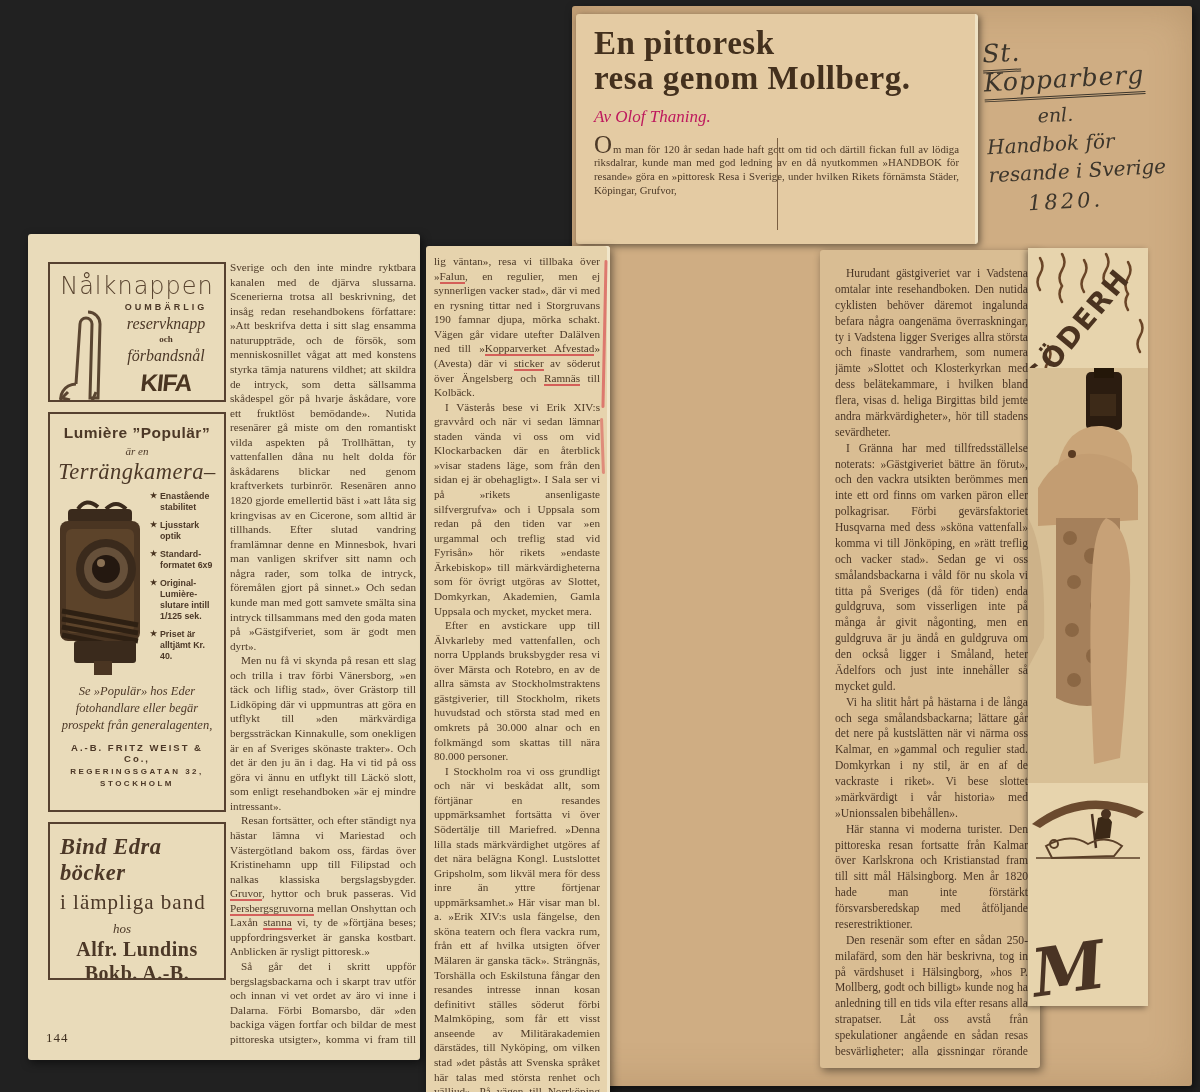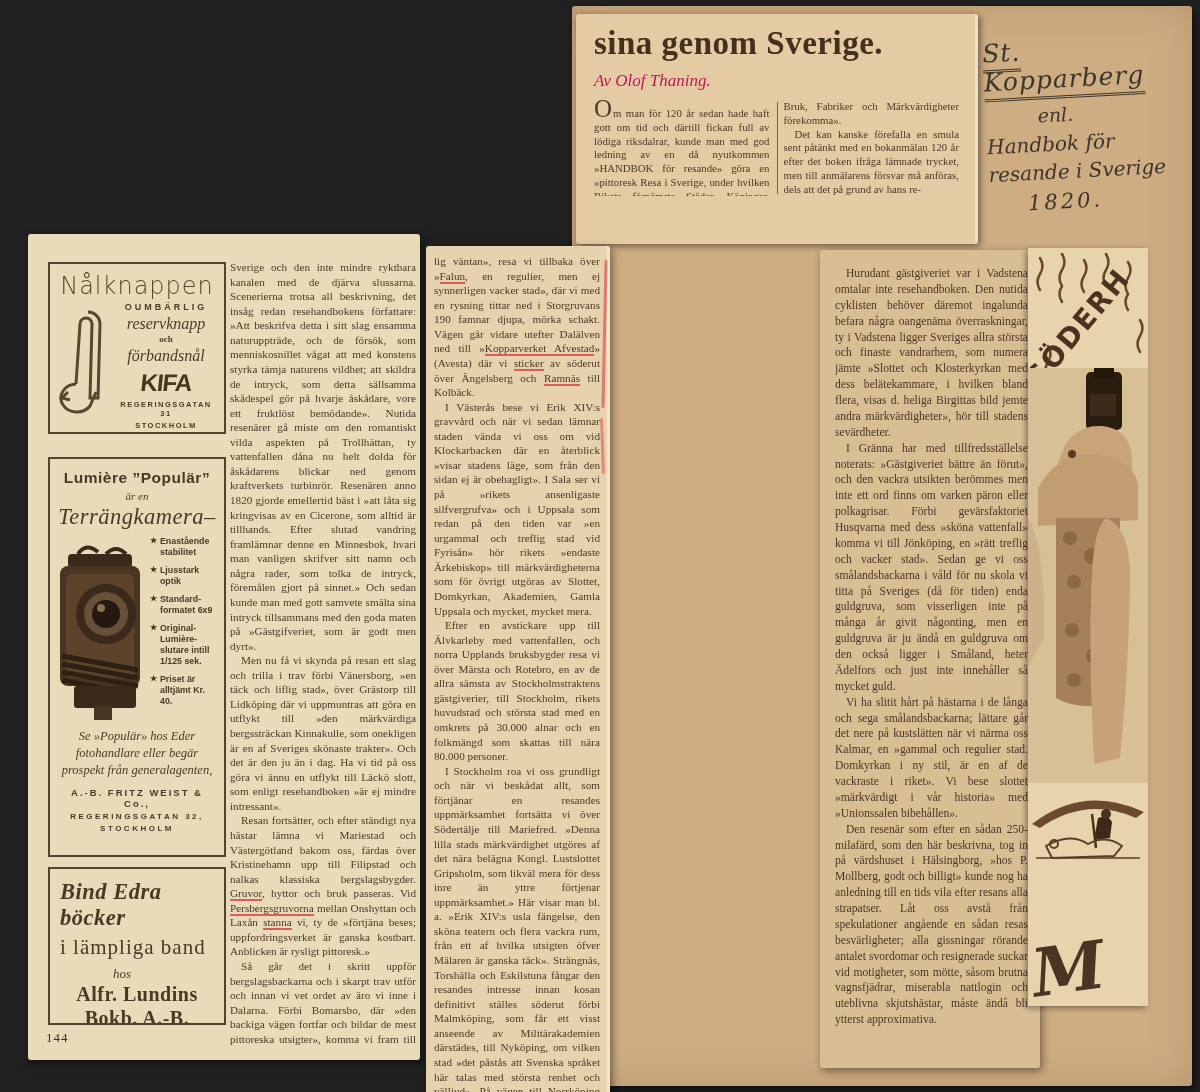--- a/index.html
+++ b/index.html
@@ -32,33 +32,33 @@
   
   .news{color:#4c3927;}
   .news .para{margin:0;text-indent:11px;}
   .news.cont .para:first-child{text-indent:0;}
   .redmark{border-bottom:2px solid rgba(208,74,74,.85);}
   
   .left-clip{position:absolute;left:28px;top:234px;width:392px;height:826px;background:#e9dbba;
              border-radius:3px;box-shadow:2px 3px 8px rgba(0,0,0,.5);}
   .ads{position:absolute;left:20px;top:28px;width:178px;box-sizing:border-box;}
   .ad{border:2px solid #564130;box-sizing:border-box;color:#4c3827;padding:8px 8px;overflow:hidden;}
-  .ad1{height:172px;}
+  .ad1{height:140px;}
   .ad1-title{font-family:"DejaVu Sans",sans-serif;font-weight:300;font-size:24px;letter-spacing:1px;
              color:#5a4531;text-align:center;}
   .ad1-body{display:flex;}
   .pin{flex:0 0 58px;}
   .ad1-right{flex:1;text-align:center;}
   .ad1-sub{font-family:"Liberation Sans",sans-serif;font-size:9px;letter-spacing:3px;font-weight:700;margin-top:2px;}
   .ad1-script{font-style:italic;font-size:16px;margin-top:3px;}
   .ad1-och{font-size:9px;font-weight:700;margin-top:1px;}
   .ad1-brand{font-family:"Liberation Sans",sans-serif;font-weight:900;font-size:24px;letter-spacing:-1px;
              margin-top:4px;transform:skewX(-6deg);color:#4a3521;}
   .ad1-addr{font-family:"Liberation Sans",sans-serif;font-size:7.5px;letter-spacing:1.5px;font-weight:700;margin-top:3px;}
-  .ad2{height:400px;margin-top:23px;padding-top:10px;}
+  .ad2{height:400px;margin-top:10px;padding-top:10px;}
   .ad2-brand{font-family:"Liberation Sans",sans-serif;font-weight:700;font-size:15.5px;text-align:center;letter-spacing:.5px;}
   .ad2-aren{font-style:italic;font-size:11px;text-align:center;margin-top:3px;}
   .ad2-product{font-style:italic;font-size:22.5px;text-align:center;margin-top:2px;letter-spacing:.5px;}
   .ad2-row{display:flex;margin-top:6px;height:188px;}
   .cam{flex:0 0 96px;margin-left:-4px;}
   .feats{flex:1;font-family:"Liberation Sans",sans-serif;font-size:8.8px;font-weight:700;line-height:1.25;}
   .feats div{margin-bottom:7px;position:relative;padding-left:10px;}
   .feats div::before{content:"★";position:absolute;left:0;top:0;font-size:8px;color:#4a3521;}
   .ad2-script{font-style:italic;font-size:12.5px;text-align:center;line-height:1.35;margin-top:4px;}
   .ad2-co{font-family:"Liberation Sans",sans-serif;font-weight:700;font-size:9.5px;letter-spacing:2px;text-align:center;margin-top:8px;}
@@ -109,31 +109,28 @@
 
   <div class="handwriting">
     <div class="hw1"><span>St. Kopparberg</span></div>
     <div class="hw2">enl.</div>
     <div class="hw3">Handbok för</div>
     <div class="hw4">resande i Sverige</div>
     <div class="hw5">1820.</div>
   </div>
 
   <div class="top-clip">
-    <div class="t-title">sina genom Sverige.</div>
+    <div class="t-title">En pittoresk</div>
+    <div class="t-title">resa genom Mollberg.</div>
     <div class="t-byline">Av Olof Thaning.</div>
     <div class="t-cols">
       <div class="tcol cont dc news">
           <p class="para">Om man för 120 år sedan hade haft gott om tid och därtill fickan full av lödiga riksdalrar, kunde man med god ledning av en då nyutkommen »HANDBOK för resande» göra en »pittoresk Resa i Sverige, under hvilken Rikets förnämsta Städer, Köpingar, Grufvor,</p>
         </div>
       <div class="t-divider"></div>
-      <div class="tcol cont news">
-          <p class="para">Bruk, Fabriker och Märkvärdigheter förekomma».</p>
-          <p class="para">Det kan kanske förefalla en smula sent påtänkt med en bokanmälan 120 år efter det boken ifråga lämnade trycket, men till anmälarens försvar må anföras, dels att det på grund av hans re-</p>
-        </div>
     </div>
   </div>
 
   <div class="left-clip">
     <div class="ads">
 
       <div class="ad ad1">
         <div class="ad1-title">Nålknappen</div>
         <div class="ad1-body">
           <div class="pin">
@@ -217,20 +214,21 @@
       </div>
     <div class="red-margin"></div>
     <div class="red-margin2"></div>
   </div>
 
   <div class="right-clip">
     <div class="rcol news">
         <p class="para">Hurudant gästgiveriet var i Vadstena omtalar inte resehandboken. Den nutida cyklisten behöver däremot ingalunda befara några oangenäma överraskningar, ty i Vadstena ligger Sveriges allra största och finaste vandrarhem, som numera jämte »Slottet och Klosterkyrkan med dess belätekammare, i hvilken bland flera, visas d. heliga Birgittas bild jemte andra märkvärdigheter», hör till stadens sevärdheter.</p>
         <p class="para">I Gränna har med tillfredsställelse noterats: »Gästgiveriet bättre än förut», och den vackra utsikten berömmes men inte ett ord finns om varken päron eller polkagrisar. Förbi gevärsfaktoriet Husqvarna med dess »sköna vattenfall» komma vi till Jönköping, en »rätt treflig och vacker stad». Sedan ge vi oss smålandsbackarna i våld för nu skola vi titta på Sveriges (då för tiden) enda guldgruva, som visserligen inte på många år givit någonting, men en guldgruva är ju ändå en guldgruva om den också ligger i Småland, heter Ädelfors och just inte innehåller så mycket guld.</p>
         <p class="para">Vi ha slitit hårt på hästarna i de långa och sega smålandsbackarna; lättare går det nere på kustslätten när vi närma oss Kalmar, en »gammal och regulier stad. Domkyrkan i ny stil, är en af de vackraste i riket». Vi bese slottet »märkvärdigt i vår historia» med »Unionssalen bibehållen».</p>
+        <p class="para">Här stanna vi moderna turister. Den pittoreska resan fortsatte från Kalmar över Karlskrona och Kristianstad fram till sitt mål Hälsingborg. Men år 1820 hade man inte förstärkt försvarsberedskap med åtföljande reserestriktioner.</p>
         <p class="para">Den resenär som efter en sådan 250-milafärd, som den här beskrivna, tog in på värdshuset i Hälsingborg, »hos P. Mollberg, godt och billigt» kunde nog ha anledning till en tids vila efter resans alla strapatser. Låt oss avstå från spekulationer angående en sådan resas besvärligheter; alla gissningar rörande antalet svordomar och resignerade suckar vid motigheter, som mötte, såsom brutna vagnsfjädrar, miserabla nattlogin och uteblivna skjutshästar, måste ändå bli ytterst approximativa.</p>
       </div>
   </div>
 
   <div class="fragment">
     <svg class="wavy" width="120" height="140" viewBox="0 0 120 140">
       <g stroke="#6a4527" stroke-width="2.5" fill="none" stroke-linecap="round">
         <path d="M12 8 q5 8 0 16 q-5 8 0 16"></path>
         <path d="M34 4 q5 8 0 16 q-5 8 0 16 q-5 8 0 16"></path>
         <path d="M56 10 q5 8 0 16 q-5 8 0 16"></path>

